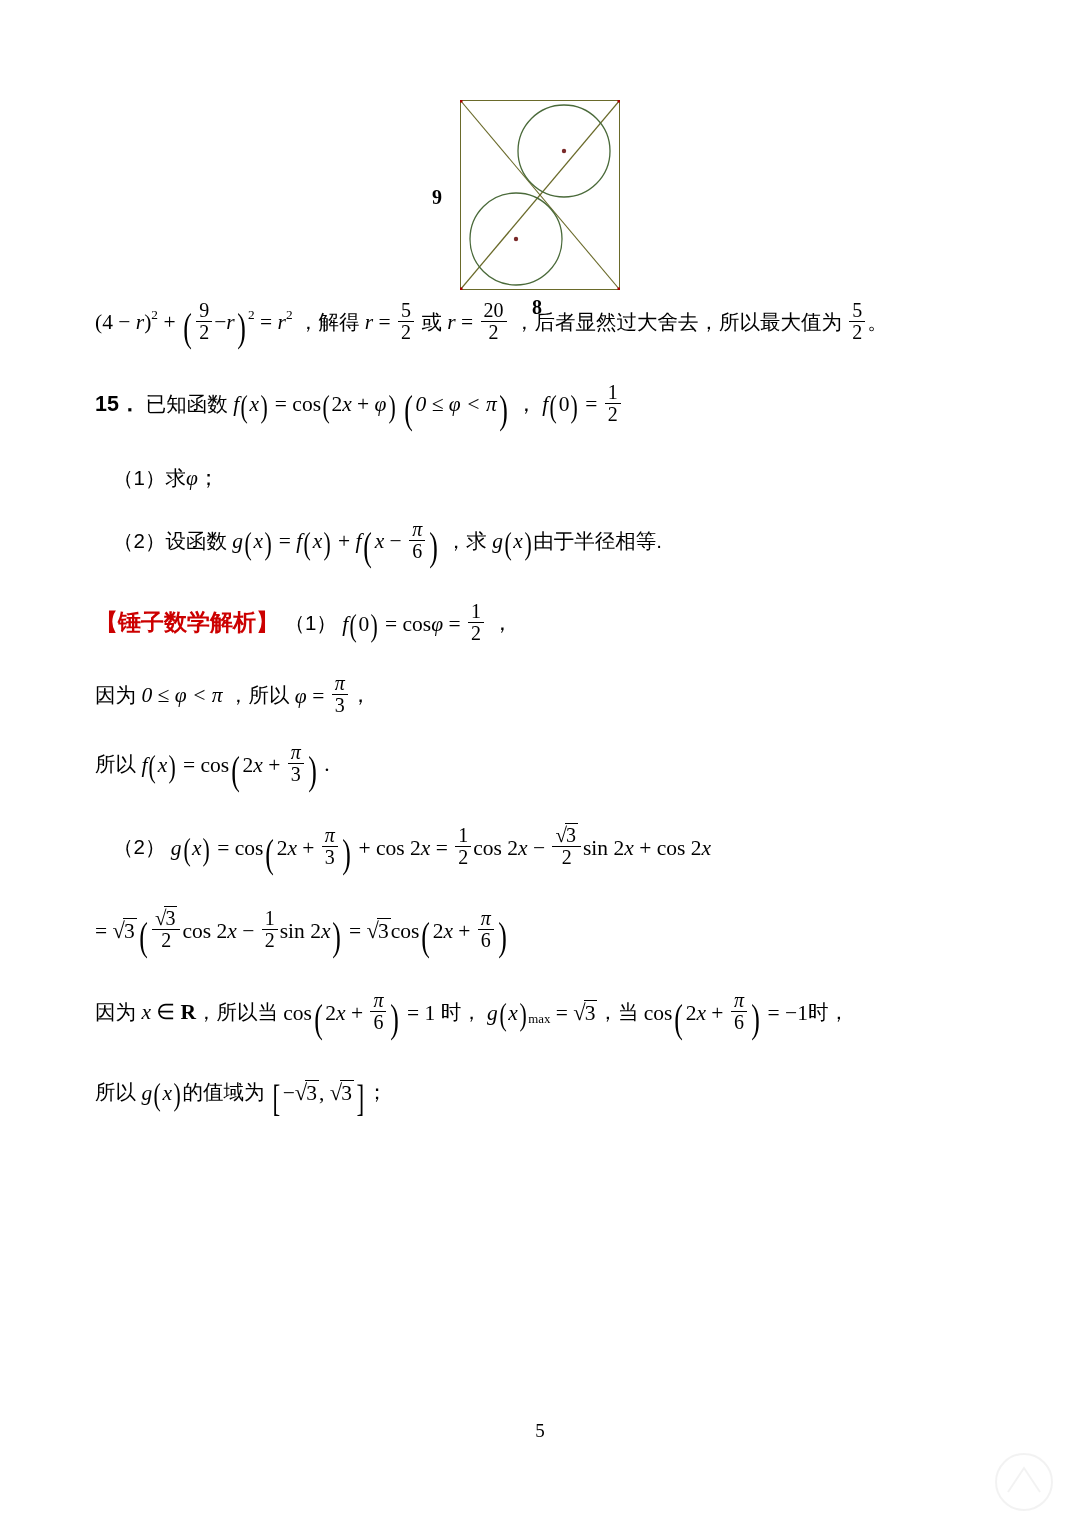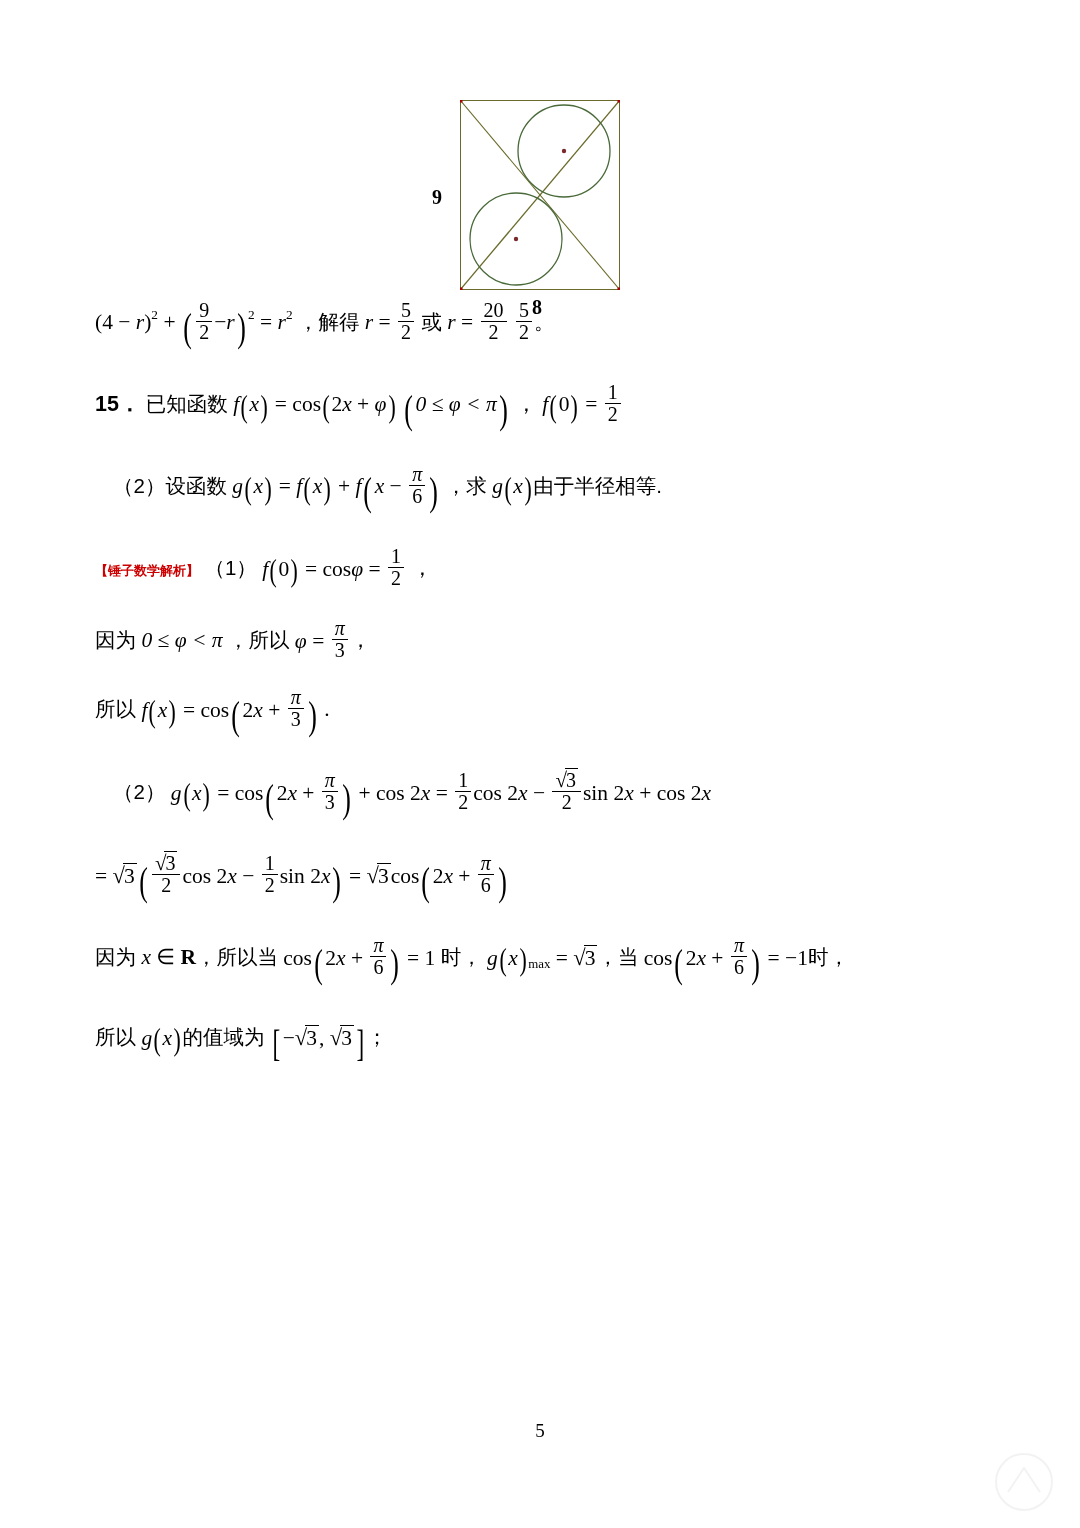--- a/index.html
+++ b/index.html
@@ -124,21 +124,21 @@
     border-top: 1.1px solid #000;
     padding: 0 2px 0 1px;
     margin-left: -2px;
   }
 
   .q-num { font-weight: bold; font-family: "Liberation Sans", sans-serif; }
   .tag {
     color: #cc0000;
     font-weight: bold;
     font-family: "Liberation Sans", sans-serif;
-    font-size: 13px;
+    font-size: 23px;
   }
 
   .indent { padding-left: 18px; }
 
   .page-no {
     position: absolute;
     left: 0;
     right: 0;
     top: 1420px;
     text-align: center;
@@ -190,34 +190,38 @@
     <span class="nowrap">
       <span class="mathup">(</span><span class="mathup">4</span><span class="mathup"> − </span><span class="math">r</span><span class="mathup">)</span><sup class="exp">2</sup>
       <span class="mathup"> + </span>
       <span class="pbig">(</span><span class="frac"><span class="num">9</span><span class="den">2</span></span><span class="mathup">−</span><span class="math">r</span><span class="pbig">)</span><sup class="exp">2</sup>
       <span class="mathup"> = </span><span class="math">r</span><sup class="exp">2</sup>
     </span>
     <span class="zh">，解得</span>
     <span class="nowrap"><span class="math">r</span><span class="mathup"> = </span><span class="frac"><span class="num">5</span><span class="den">2</span></span></span>
     <span class="zh">或</span>
     <span class="nowrap"><span class="math">r</span><span class="mathup"> = </span><span class="frac"><span class="num">20</span><span class="den">2</span></span></span>
+    <span class="zh">，后者显然过大舍去，所以最大值为</span>
     <span class="nowrap"><span class="frac"><span class="num">5</span><span class="den">2</span></span></span><span class="zh">。</span>
   </p>
 
   <p class="line block">
     <span class="q-num">15．</span>
     <span class="zh">已知函数</span>
     <span class="nowrap">
       <span class="math">f</span><span class="pmid">(</span><span class="math">x</span><span class="pmid">)</span><span class="mathup"> = cos</span><span class="pmid">(</span><span class="mathup">2</span><span class="math">x</span><span class="mathup"> + </span><span class="math">φ</span><span class="pmid">)</span>
       <span class="pbig">(</span><span class="math">0 ≤ φ &lt; π</span><span class="pbig">)</span>
     </span>
     <span class="mathup">，</span>
     <span class="nowrap"><span class="math">f</span><span class="pmid">(</span><span class="mathup">0</span><span class="pmid">)</span><span class="mathup"> = </span><span class="frac"><span class="num">1</span><span class="den">2</span></span></span>
   </p>
 
+  <p class="line block indent">
+    <span class="zh">（1）</span><span class="zh">求</span><span class="math">φ</span><span class="mathup">；</span>
+  </p>
 
   <p class="line block indent">
     <span class="zh">（2）</span><span class="zh">设函数</span>
     <span class="nowrap">
       <span class="math">g</span><span class="pmid">(</span><span class="math">x</span><span class="pmid">)</span><span class="mathup"> = </span><span class="math">f</span><span class="pmid">(</span><span class="math">x</span><span class="pmid">)</span><span class="mathup"> + </span><span class="math">f</span><span class="pbig">(</span><span class="math">x</span><span class="mathup"> − </span><span class="frac"><span class="num"><span class="math">π</span></span><span class="den">6</span></span><span class="pbig">)</span>
     </span><span class="zh">，求</span>
     <span class="nowrap"><span class="math">g</span><span class="pmid">(</span><span class="math">x</span><span class="pmid">)</span></span><span class="zh">由于半径相等.</span>
   </p>
 
   <p class="line block">

